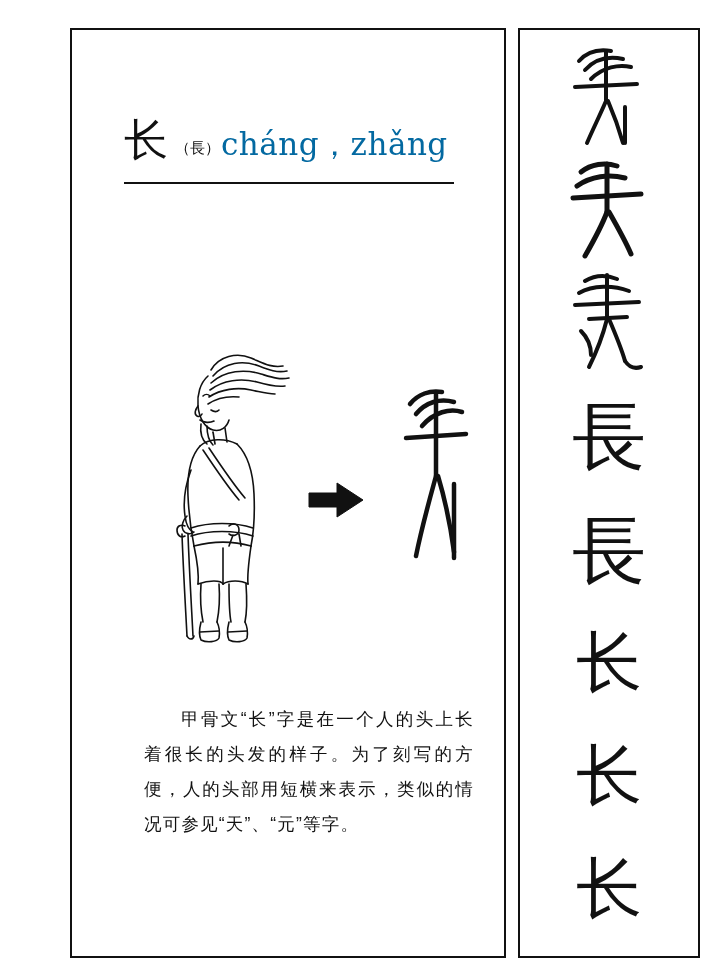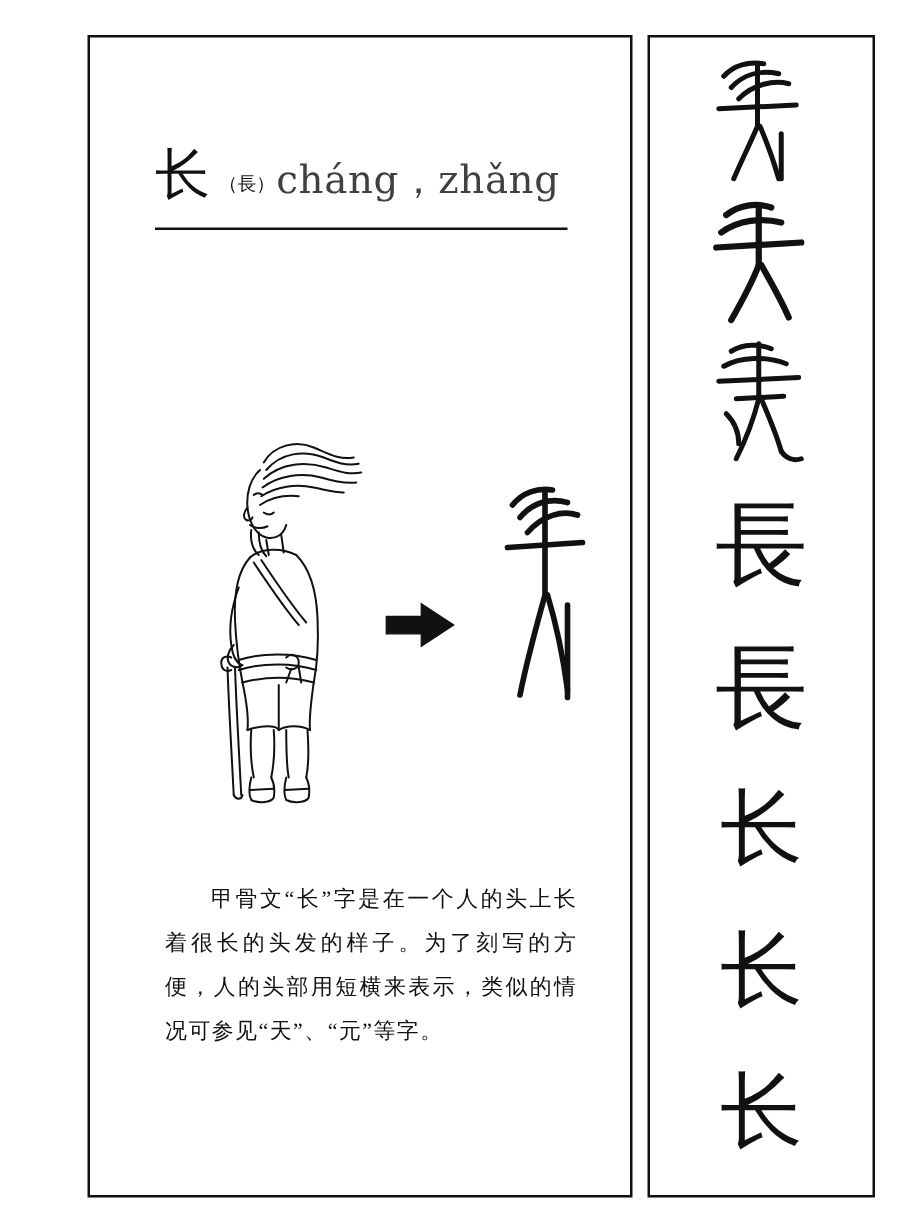--- a/index.html
+++ b/index.html
@@ -52,21 +52,21 @@
     font-family: "DejaVu Serif", serif;
     font-size: 15px;
     color: #111;
     margin-left: 6px;
     position: relative;
     top: -2px;
   }
   .pinyin {
     font-family: "DejaVu Serif", serif;
     font-size: 31px;
-    color: #404040;
+    color: #0369a1;
     letter-spacing: 0.5px;
     margin-left: 1px;
   }
   .rule {
     position: absolute;
     left: 52px;
     top: 152px;
     width: 330px;
     height: 2px;
     background: #111;
@@ -98,24 +98,24 @@
     position: absolute;
     left: 280px;
     top: 50px;
     width: 90px;
     height: 200px;
   }
 
   
   .explanation {
     position: absolute;
-    left: 60px;
+    left: 72px;
     top: 672px;
     width: 330px;
-    font-family: Liberation Serif, serif;
+    font-family: Liberation Sans, sans-serif;
     font-size: 17.5px;
     line-height: 35px;
     color: #111;
     text-align: justify;
     letter-spacing: 1.2px;
   }
   .explanation .indent {
     display: inline-block;
     width: 36px;
   }

